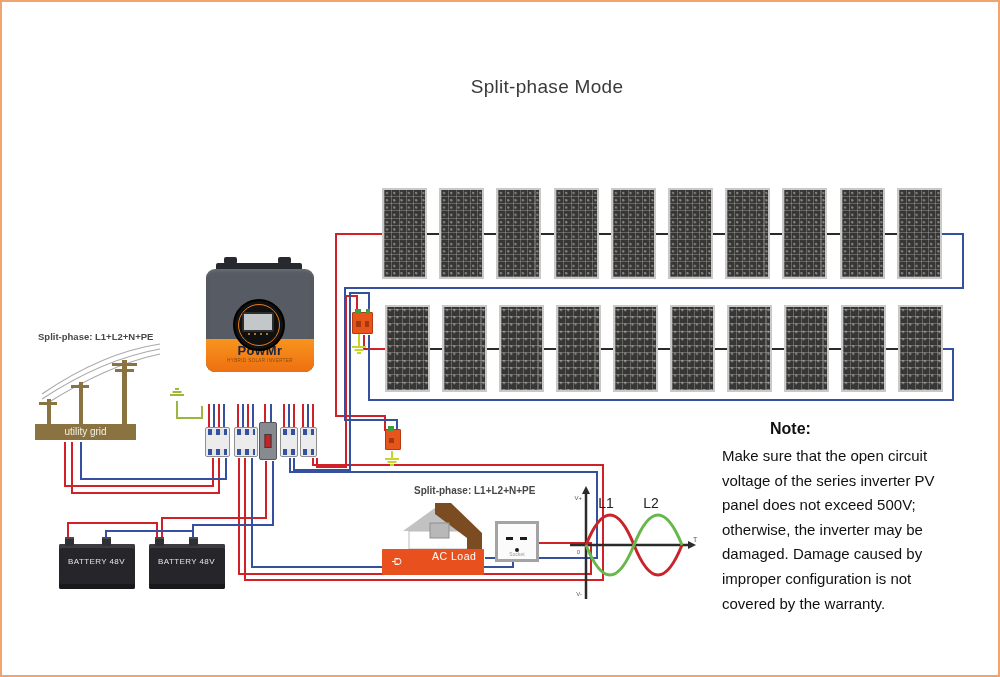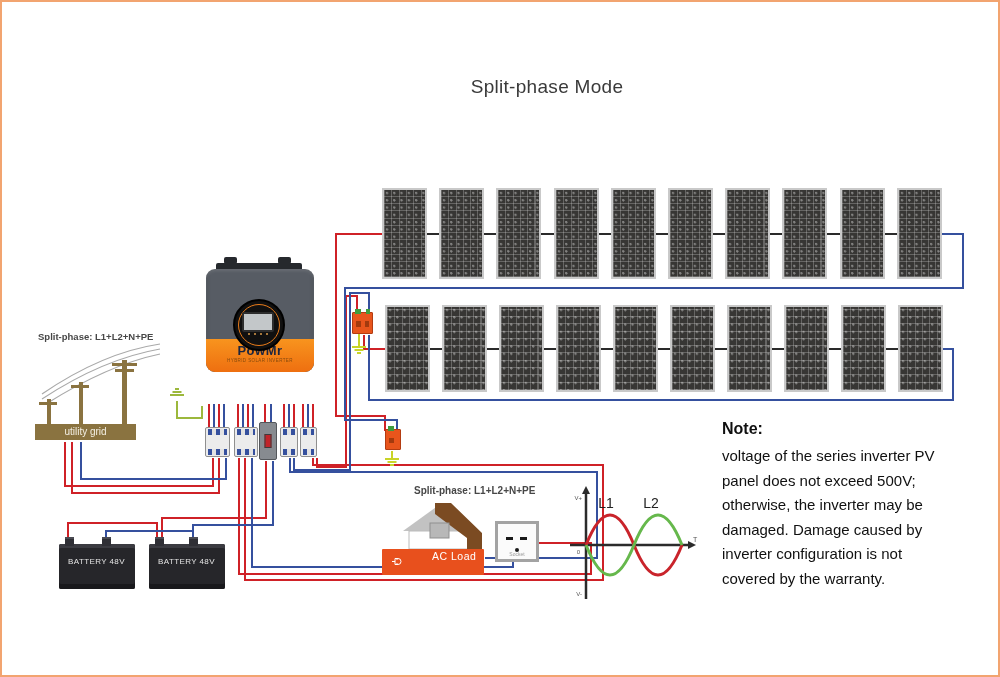--- a/index.html
+++ b/index.html
@@ -57,21 +57,21 @@
   .ac-bar{position:absolute;left:380px;top:547px;width:102px;height:26px;background:#e8501d;border-radius:1px;}
   .ac-label{position:absolute;left:50px;top:1px;font-size:10.5px;color:#fff;letter-spacing:.5px;}
   .plug{position:absolute;left:9px;top:3px;}
   
   .socket{position:absolute;left:493px;top:519px;width:44px;height:41px;box-sizing:border-box;border:3px solid #a3a3a3;background:#fbfbfb;}
   .slot{position:absolute;top:13px;width:7px;height:3px;background:#1a1a1a;}
   .s-dot{position:absolute;left:17px;top:24px;width:4px;height:4px;border-radius:50%;background:#1a1a1a;}
   .s-label{position:absolute;left:0;right:0;bottom:2px;text-align:center;font-size:5px;color:#9a9a9a;}
   
   .note{position:absolute;left:720px;top:418px;width:252px;color:#101010;}
-  .note-h{font-size:16px;font-weight:bold;margin-bottom:6px;}
+  .note-h{font-size:16px;font-weight:bold;margin-bottom:6px;margin-left:48px;}
   .note-line{font-size:15px;line-height:24.6px;}
   
 </style>
 </head>
 <body>
 
 <div id="canvas">
 
   <svg id="wires" width="1000" height="677" viewBox="0 0 1000 677">
 
@@ -256,22 +256,23 @@
   <div class="socket">
     <div class="slot" style="left:8px;"></div>
     <div class="slot" style="left:22px;"></div>
     <div class="s-dot"></div>
     <div class="s-label">Socket</div>
   </div>
 
   <div class="note">
     <div class="note-h">Note:</div>
     <div id="note-lines">
+        <div class="note-line">Make sure that the open circuit</div>
         <div class="note-line">voltage of the series inverter PV</div>
         <div class="note-line">panel does not exceed 500V;</div>
         <div class="note-line">otherwise, the inverter may be</div>
         <div class="note-line">damaged. Damage caused by</div>
-        <div class="note-line">inverter configuration is not</div>
+        <div class="note-line">improper configuration is not</div>
         <div class="note-line">covered by the warranty.</div>
       </div>
   </div>
 
 </div>
 
 </body></html>

